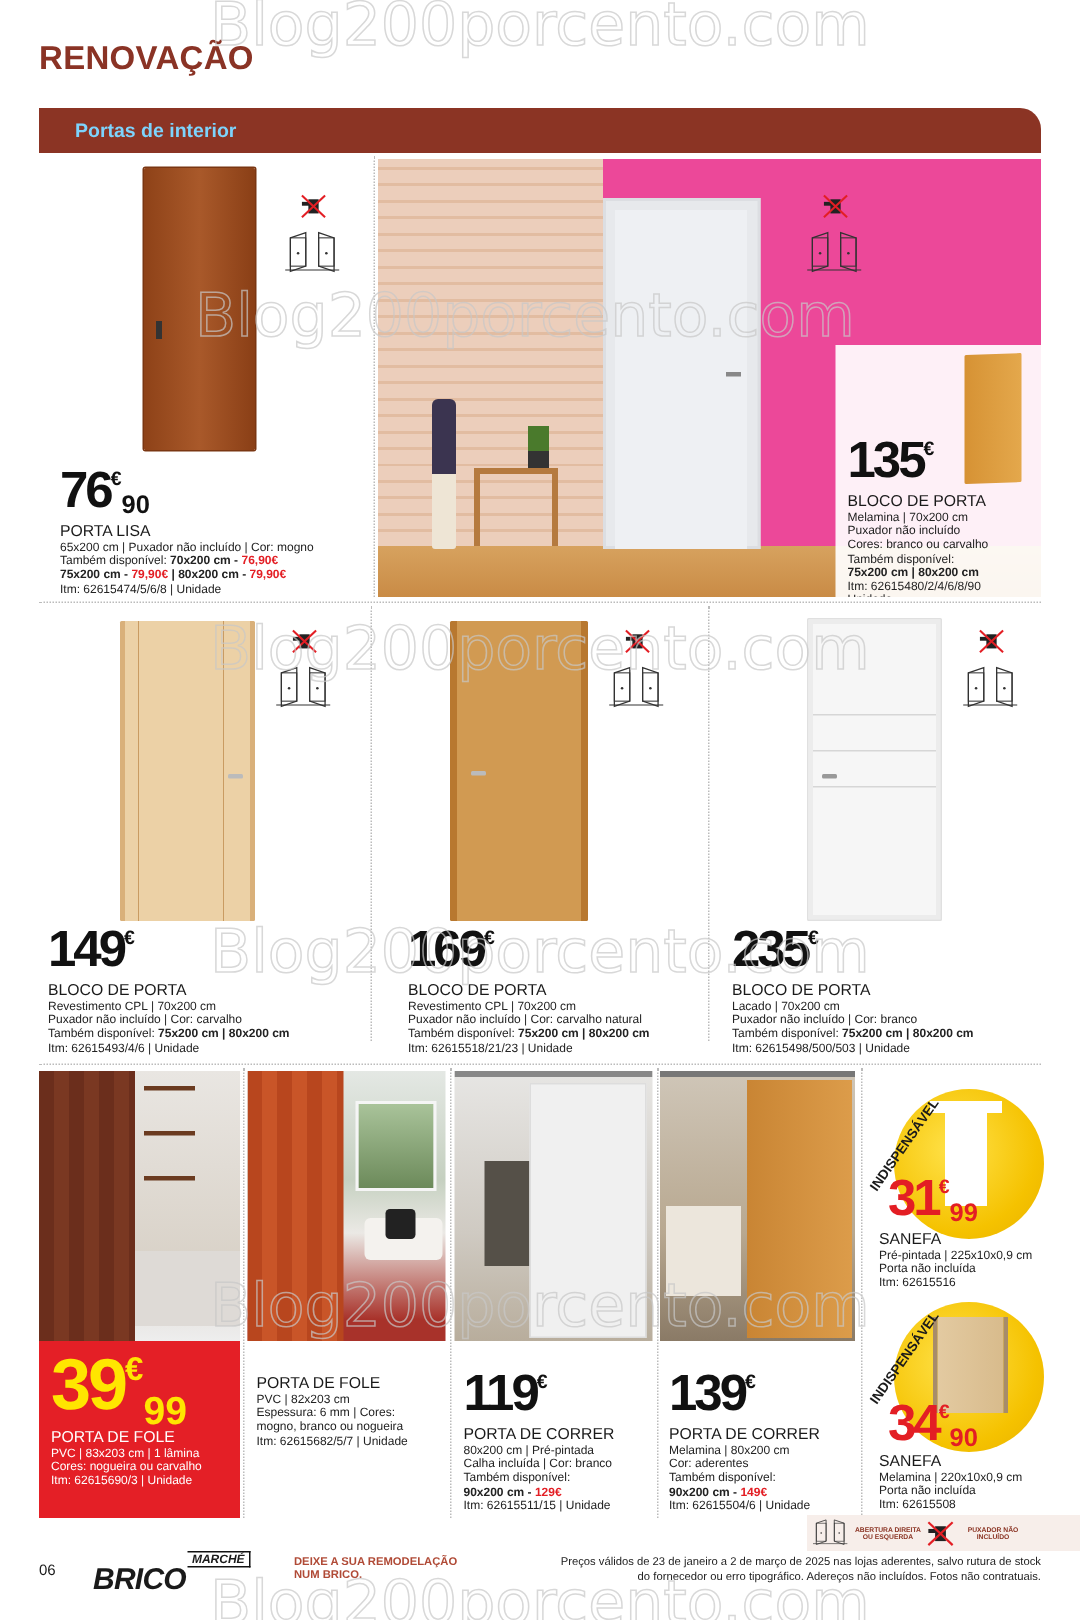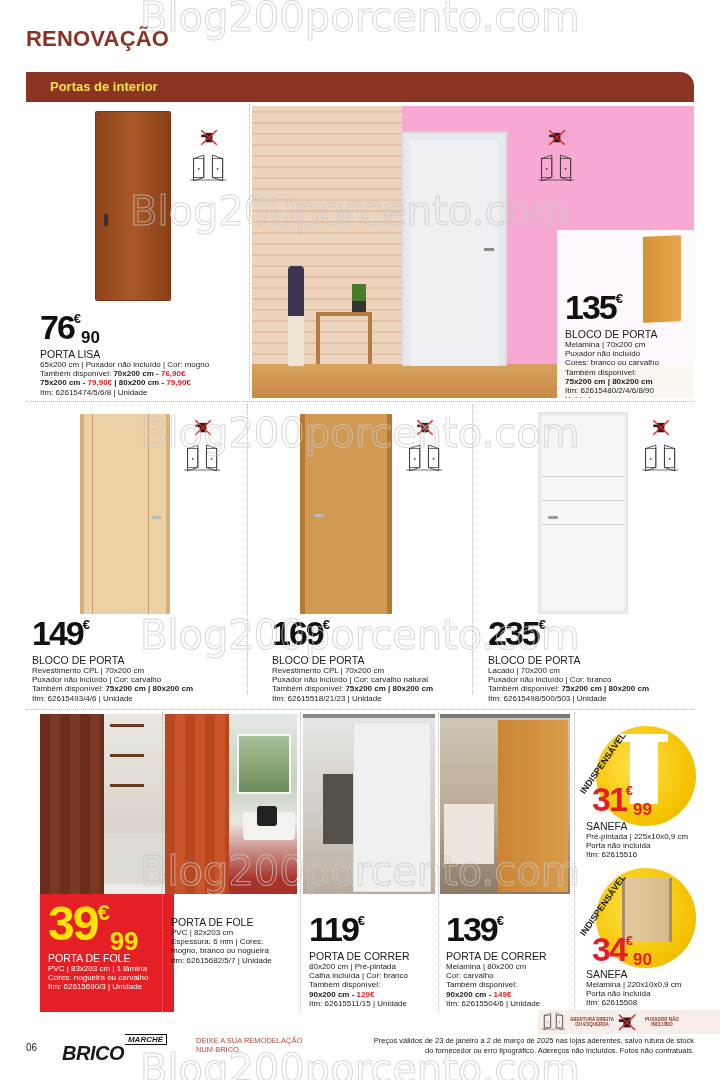--- a/index.html
+++ b/index.html
@@ -1,19 +1,19 @@
 <!DOCTYPE html>
 <html><head>
 <meta charset="utf-8">
 <style>
 *{box-sizing:border-box;margin:0;padding:0}
 body{width:720px;height:1080px;background:#fff;font-family:"Liberation Sans",sans-serif;color:#1a1a1a;position:relative;overflow:hidden}
 .abs{position:absolute}
 .title{left:26px;top:26px;font-size:22px;font-weight:bold;color:#8a3325;letter-spacing:0.2px}
-.banner{left:26px;top:72px;width:668px;height:30px;background:#8b3424;border-radius:0 14px 0 0;color:#fde047;font-weight:bold;font-size:13px;padding:7px 0 0 24px}
+.banner{left:26px;top:72px;width:668px;height:30px;background:#8b3424;border-radius:0 14px 0 0;color:#7dd3fc;font-weight:bold;font-size:13px;padding:7px 0 0 24px}
 .dots-h{border-top:1px dotted #bbb;height:0}
 .dots-v{border-left:1px dotted #bbb;width:0}
 .price{font-weight:900;font-size:34px;letter-spacing:-2px;line-height:1;color:#111}
 .price sup{font-size:13px;vertical-align:top;position:relative;top:2px;letter-spacing:0}
 .price .cents{font-size:17px;letter-spacing:0;position:relative;top:4px}
 .pname{font-weight:normal;font-size:10.5px;margin-top:4px}
 .desc{font-size:8px;line-height:9.2px;color:#222}
 .desc b{font-weight:bold}
 .red{color:#e31e24;font-weight:bold}
 
@@ -71,21 +71,21 @@
     <div class="desc">
       <div>65x200 cm | Puxador não incluído | Cor: mogno</div>
       <div><span>Também disponível: </span><b>70x200 cm - </b><span class="red">76,90€</span></div>
       <div><b>75x200 cm - </b><span class="red">79,90€</span><b> | </b><b>80x200 cm - </b><span class="red">79,90€</span></div>
       <div>Itm: 62615474/5/6/8 | Unidade</div>
     </div>
   </div>
 </div>
 <div class="abs dots-v" style="left:249px;top:104px;height:294px"></div>
 
-<div class="photo" style="left:252px;top:106px;width:442px;height:292px;background:#f9a8d4;">
+<div class="photo" style="left:252px;top:106px;width:442px;height:292px;background:#ec4899;">
   <div class="abs" style="left:0;top:0;width:150px;height:258px;background:repeating-linear-gradient(0deg,#ecd6bd 0 9px,#e2c3a2 9px 11px),#ead3b8;opacity:0.95"></div>
   <div class="abs" style="left:0;top:258px;width:442px;height:34px;background:linear-gradient(180deg,#d7a25f,#c98b45)"></div>
   <div class="abs" style="left:150px;top:26px;width:105px;height:234px;background:#e7e9ec;border:2px solid #dcdee2"></div>
   <div class="abs" style="left:158px;top:34px;width:88px;height:226px;background:#eef0f3"></div>
   <div class="abs" style="left:232px;top:142px;width:10px;height:3px;background:#888"></div>
   <div class="abs" style="left:36px;top:160px;width:16px;height:100px;background:linear-gradient(180deg,#3b3450 0 50%,#eee5d5 50%);border-radius:4px 4px 2px 2px"></div>
   <div class="abs" style="left:64px;top:206px;width:56px;height:52px;border:4px solid #b57a3f;border-bottom:none"></div>
   <div class="abs" style="left:100px;top:178px;width:14px;height:28px;background:linear-gradient(180deg,#4a7a2c 0 60%,#333 60%)"></div>
 
   <div class="abs" style="left:305px;top:124px;width:137px;height:168px;background:rgba(255,255,255,0.92);">
@@ -177,21 +177,21 @@
       <div>Lacado | 70x200 cm</div>
       <div>Puxador não incluído | Cor: branco</div>
       <div><span>Também disponível: </span><b>75x200 cm | 80x200 cm</b></div>
       <div>Itm: 62615498/500/503 | Unidade</div>
     </div>
   </div>
 </div>
 
 <div class="abs dots-h" style="left:26px;top:709px;width:668px"></div>
 
-<div class="abs" style="left:40px;top:712px;width:134px;height:300px;padding-left:11px;">
+<div class="abs" style="left:26px;top:712px;width:134px;height:300px;padding-left:11px;">
   <div class="photo" style="left:0;top:2px;width:134px;height:180px;background:linear-gradient(180deg,#e9e6e2,#d9d2c8 70%,#eee 100%)">
     <div class="abs" style="left:0;top:0;width:64px;height:180px;background:repeating-linear-gradient(90deg,#6b2e1c 0 10px,#7a3822 10px 20px)"></div>
     <div class="abs" style="left:70px;top:10px;width:34px;height:3px;background:#6b3b20"></div>
     <div class="abs" style="left:70px;top:40px;width:34px;height:3px;background:#6b3b20"></div>
     <div class="abs" style="left:70px;top:70px;width:34px;height:3px;background:#6b3b20"></div>
     <div class="abs" style="left:64px;top:120px;width:70px;height:50px;background:#dedad6"></div>
   </div>
   <div class="abs red-box" style="left:0;top:182px;width:134px;height:118px;padding:6px 8px">
     <div class="price" style="color:#ffe600;font-size:48px"><span>39</span><sup style="font-size:22px;color:#ffe600">€</sup><span class="cents" style="font-size:26px;color:#ffe600;top:10px">99</span></div>
     <div class="pname" style="color:#fff">PORTA DE FOLE</div>
@@ -247,21 +247,21 @@
   <div class="photo" style="left:0;top:2px;width:130px;height:180px;background:linear-gradient(180deg,#cfc6b8,#b8a890 60%,#8a7a66)">
     <div class="abs" style="left:0;top:0;width:130px;height:4px;background:#777"></div>
     <div class="abs" style="left:4px;top:90px;width:50px;height:60px;background:#ece6dc"></div>
     <div class="abs" style="left:58px;top:6px;width:70px;height:172px;background:linear-gradient(90deg,#c98534,#dc9c4a)"></div>
   </div>
   <div class="abs" style="left:6px;top:200px;width:130px">
     <div class="price"><span>139</span><sup>€</sup></div>
     <div class="pname">PORTA DE CORRER</div>
     <div class="desc">
       <div>Melamina | 80x200 cm</div>
-      <div>Cor: carvalho</div>
+      <div>Cor: aderentes</div>
       <div>Também disponível:</div>
       <div><b>90x200 cm - </b><span class="red">149€</span></div>
       <div>Itm: 62615504/6 | Unidade</div>
     </div>
   </div>
 </div>
 <div class="abs dots-v" style="left:574px;top:712px;height:300px"></div>
 
 <div class="abs" style="left:576px;top:712px;width:144px;height:150px;">
   <div class="yellow" style="left:20px;top:14px;width:100px;height:100px"></div>
@@ -303,21 +303,21 @@
       <use href="#ico-nohandle"></use>
     </svg>
   <div style="font-size:4.5px;font-weight:bold;color:#8b3424;width:44px;text-align:center;line-height:5px">PUXADOR NÃO INCLUÍDO</div>
 </div>
 
 <div class="abs" style="left:26px;top:1042px;font-size:10px">06</div>
 <div class="abs" style="left:62px;top:1034px;display:flex;align-items:flex-end">
   <span class="footer-logo">BRICO</span>
   <span style="font-size:8px;font-weight:bold;font-style:italic;border:1px solid #111;border-left:none;padding:0 3px;margin-left:1px;margin-bottom:20px">MARCHÉ</span>
 </div>
-<div class="abs" style="left:196px;top:1036px;font-size:7.5px;font-weight:normal;color:#b04a36;line-height:9px">
+<div class="abs" style="left:196px;top:1036px;font-size:7.5px;font-weight:bold;color:#b04a36;line-height:9px">
   <div>DEIXE A SUA REMODELAÇÃO</div>
   <div>NUM BRICO.</div>
 </div>
 <div class="abs" style="left:310px;top:1036px;width:384px;font-size:7.5px;line-height:10px;text-align:right;color:#222">
   <div>Preços válidos de 23 de janeiro a 2 de março de 2025 nas lojas aderentes, salvo rutura de stock</div>
   <div>do fornecedor ou erro tipográfico. Adereços não incluídos. Fotos não contratuais.</div>
 </div>
 
 <div class="watermark" style="left:140px;top:-6px">Blog200porcento.com</div>
 <div class="watermark" style="left:130px;top:188px">Blog200porcento.com</div>

